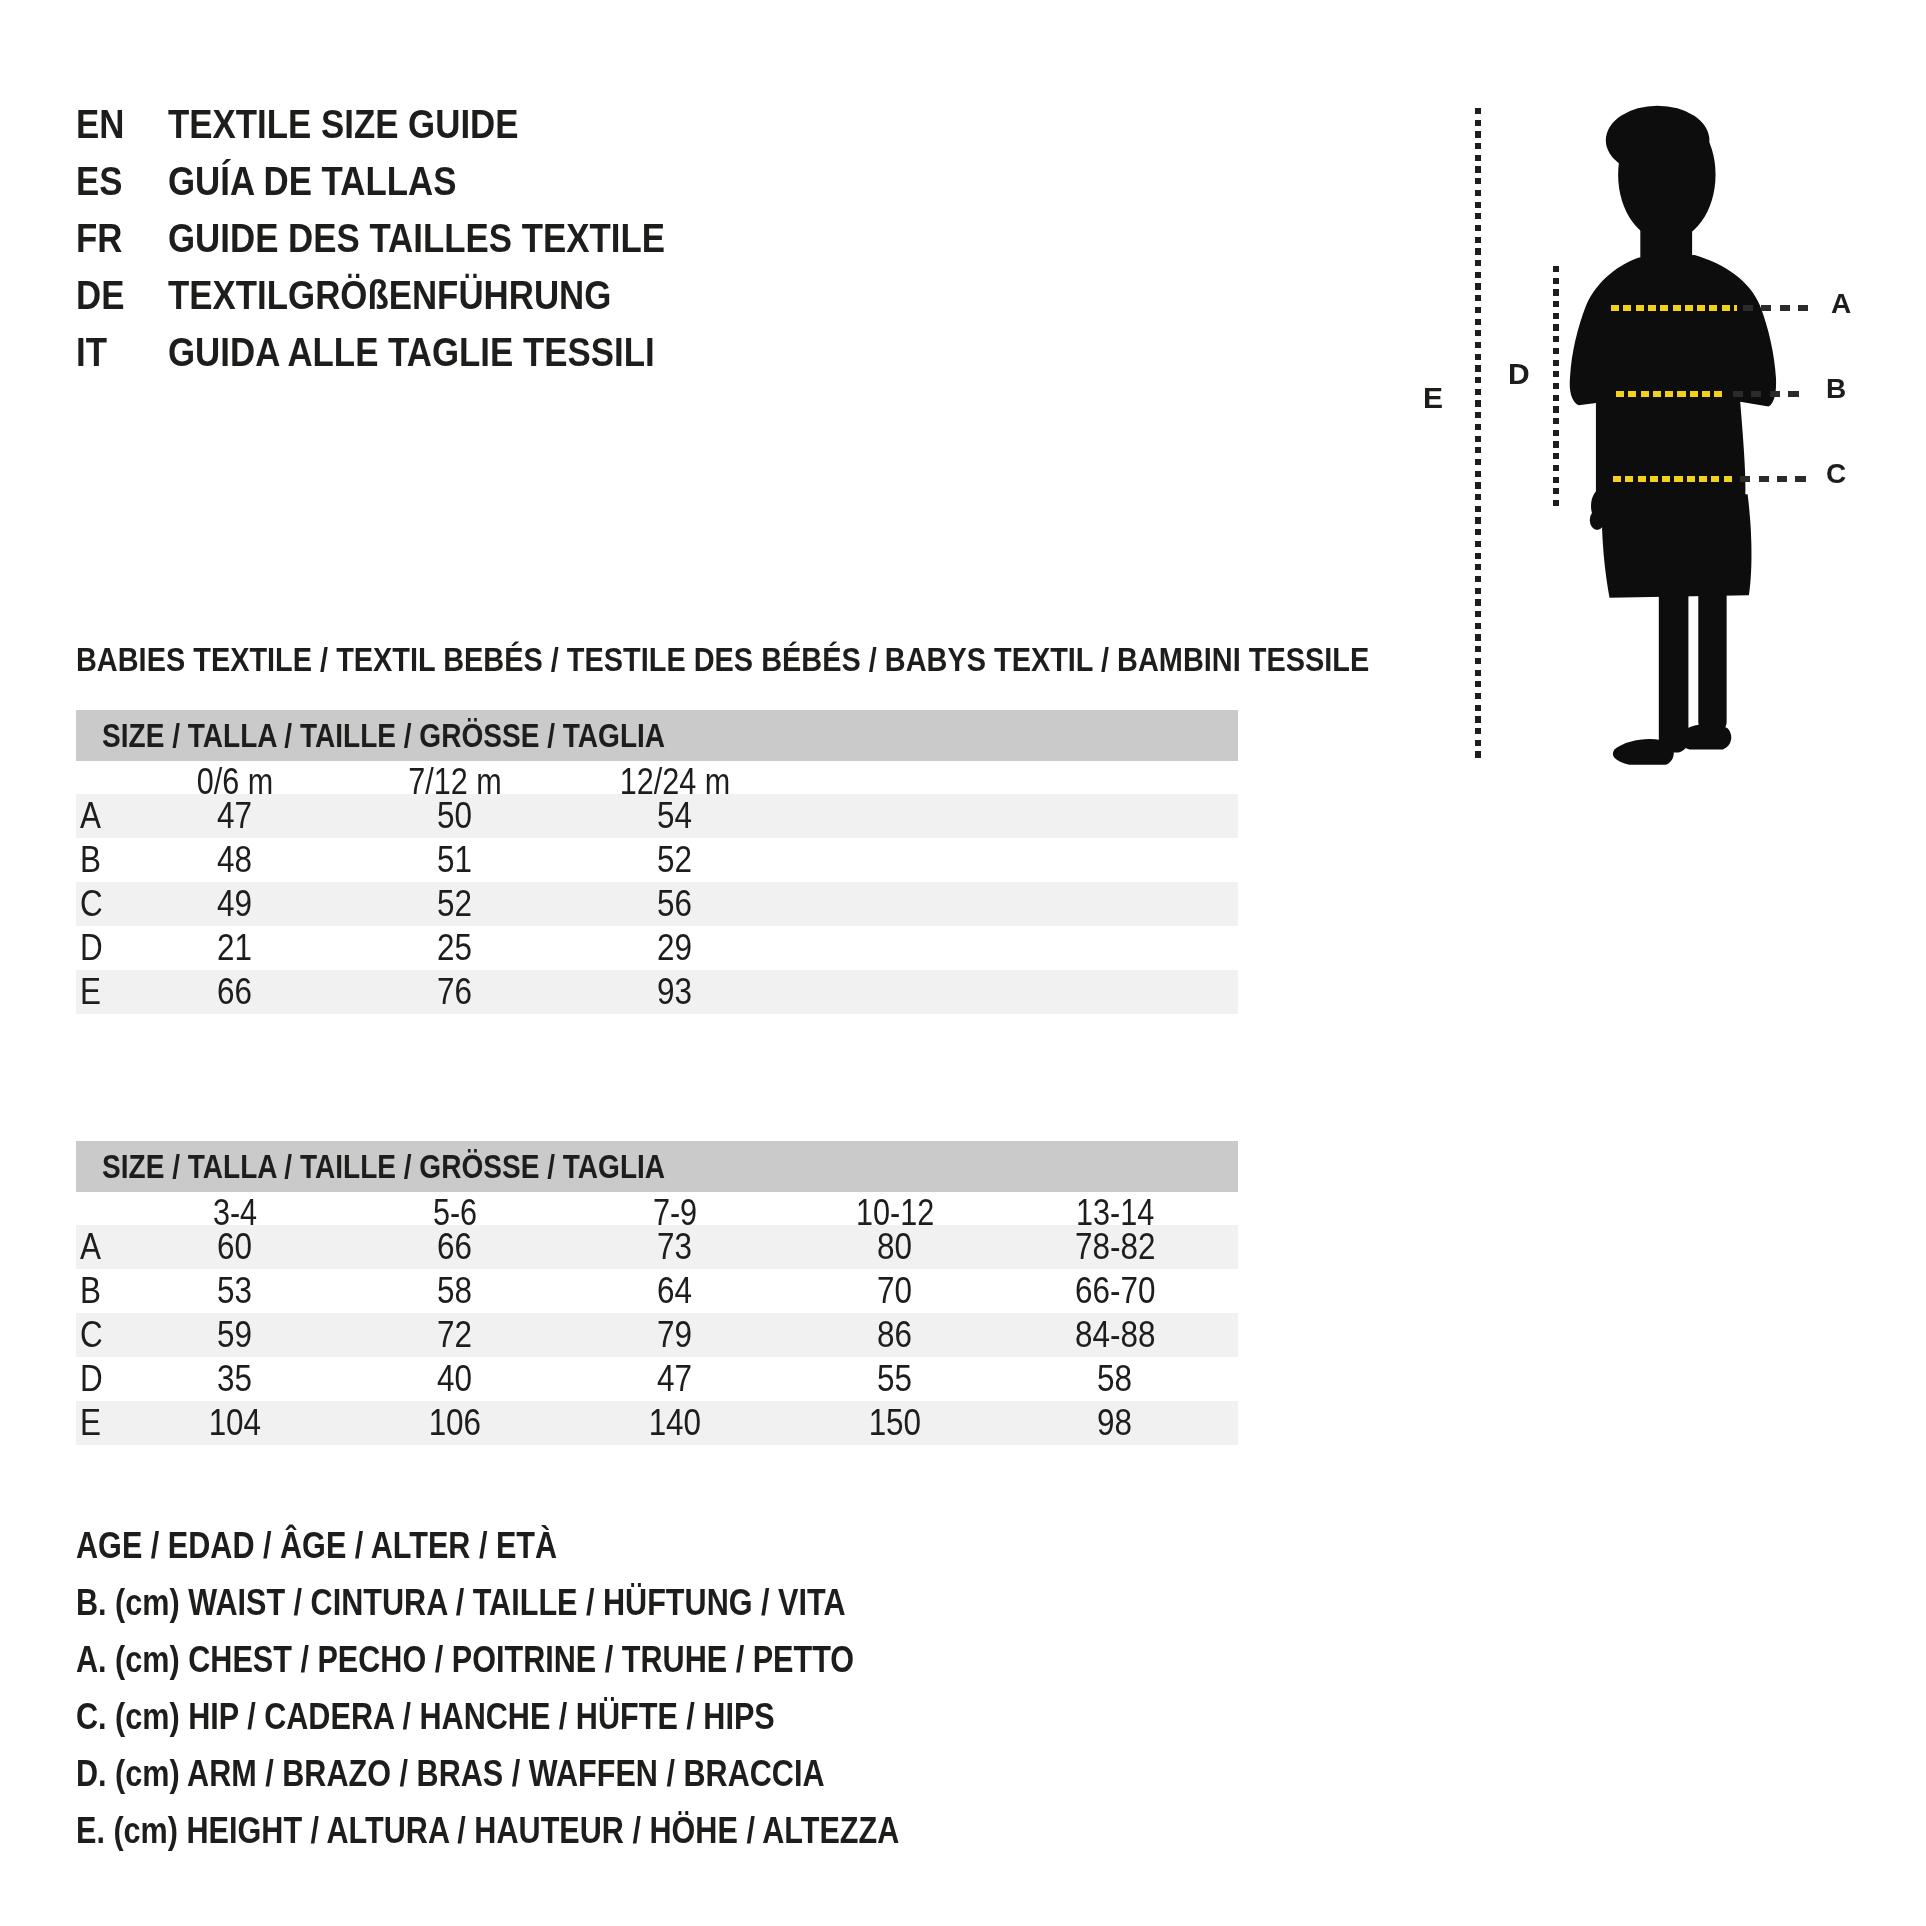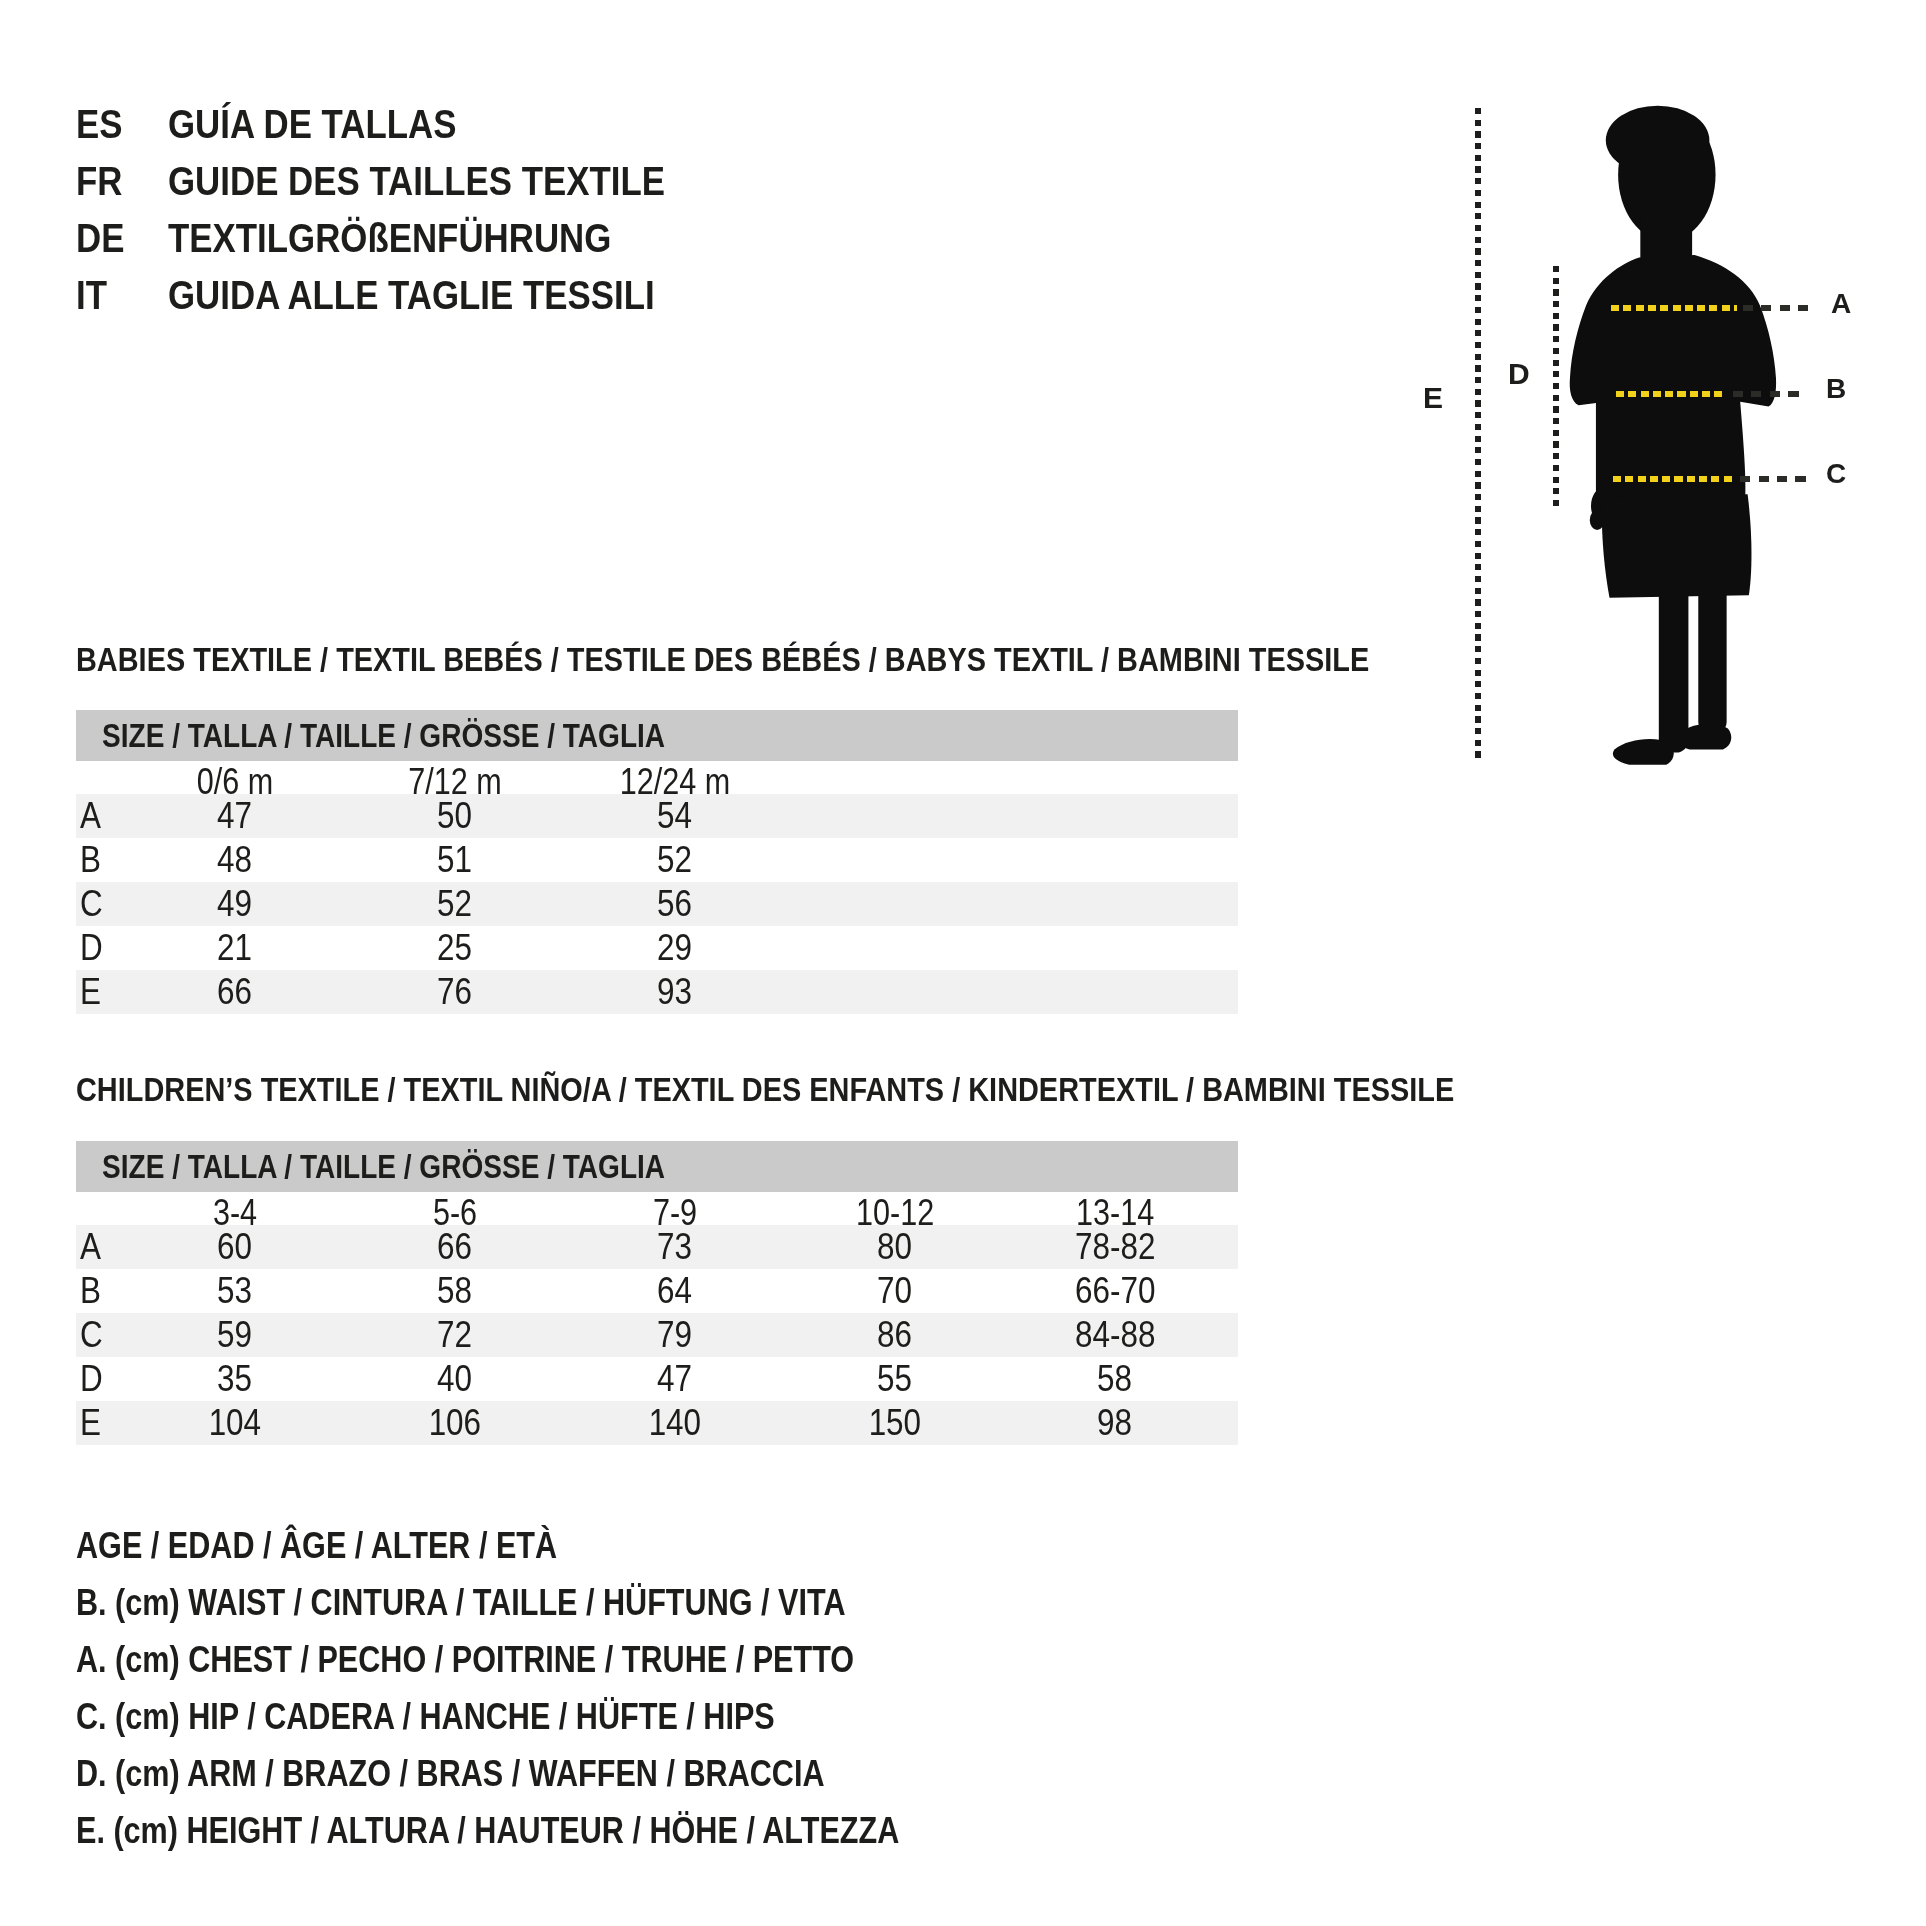--- a/index.html
+++ b/index.html
@@ -39,20 +39,24 @@
   .hdash-k { position:absolute; height:6.2px; background:repeating-linear-gradient(90deg,#2b2b28 0 10px,rgba(0,0,0,0) 10px 18.5px); }
   .fig-label { position:absolute; font-weight:bold; font-size:28px; line-height:1; }
   .fig-label.de { font-size:30px; }
 </style>
 </head>
 <body>
 
 <div class="page">
 
   <div class="langs">
+    <div class="lang-row">
+      <span class="lang-code cx left">EN</span>
+      <span class="cx left">TEXTILE SIZE GUIDE</span>
+    </div>
     <div class="lang-row">
       <span class="lang-code cx left">ES</span>
       <span class="cx left">GUÍA DE TALLAS</span>
     </div>
     <div class="lang-row">
       <span class="lang-code cx left">FR</span>
       <span class="cx left">GUIDE DES TAILLES TEXTILE</span>
     </div>
     <div class="lang-row">
       <span class="lang-code cx left">DE</span>
@@ -150,23 +154,20 @@
     <div class="trow stripe">
       <div class="cell rowlabel"><span class="cx left">E</span></div>
       <div class="cell"><span class="cx">66</span></div>
       <div class="cell"><span class="cx">76</span></div>
       <div class="cell"><span class="cx">93</span></div>
       <div class="cell"></div>
       <div class="cell"></div>
     </div>
   </div>
 
-  <div class="section-title" style="top:1072px;">
-    <span class="cx left">CHILDREN’S TEXTILE / TEXTIL NIÑO/A / TEXTIL DES ENFANTS / KINDERTEXTIL / BAMBINI TESSILE</span>
-  </div>
 
   <div class="table-block" style="top:1141px;">
     <div class="band">
       <span class="cx left">SIZE / TALLA / TAILLE / GRÖSSE / TAGLIA</span>
     </div>
     <div class="thead">
       <div class="cell rowlabel"></div>
       <div class="cell"><span class="cx">3-4</span></div>
       <div class="cell"><span class="cx">5-6</span></div>
       <div class="cell"><span class="cx">7-9</span></div>

